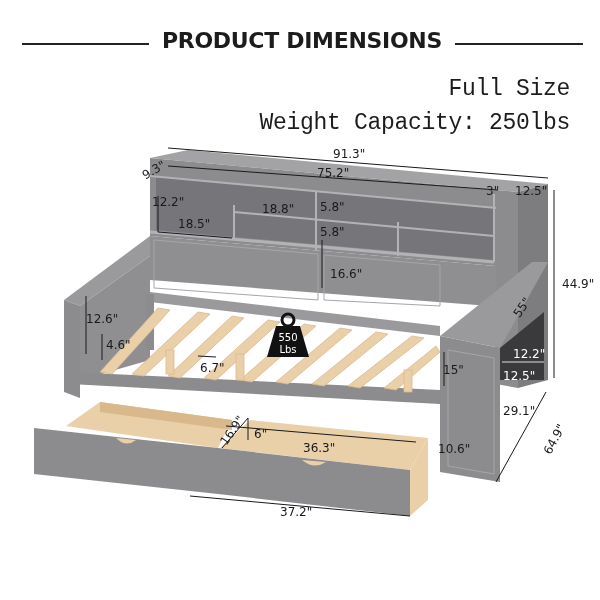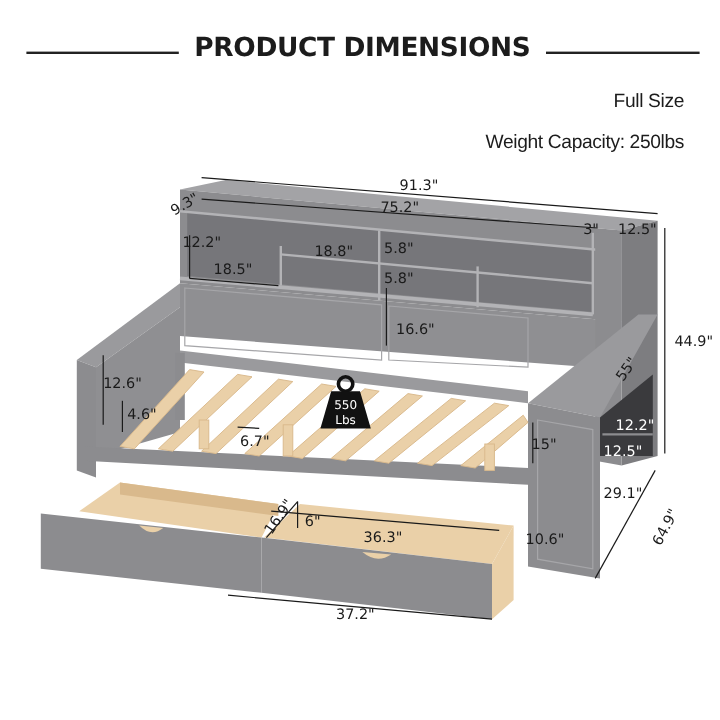--- a/index.html
+++ b/index.html
@@ -4,21 +4,21 @@
 <style>
   * { margin: 0; padding: 0; box-sizing: border-box; }
   html, body { width: 600px; height: 600px; background: #ffffff; overflow: hidden; }
   body { position: relative; font-family: "DejaVu Sans", "Liberation Sans", sans-serif; color: #1a1a1a; }
   .title-row { position: absolute; top: 28px; left: 0; width: 600px; height: 30px; }
   .title-line { position: absolute; top: 15px; height: 2px; background: #222; }
   .title-line.left { left: 22px; width: 127px; }
   .title-line.right { left: 455px; width: 128px; }
   .title-text { position: absolute; left: 152px; top: 0; width: 300px; text-align: center;
     font-family: "DejaVu Sans", sans-serif; font-weight: bold; font-size: 22px; letter-spacing: -0.3px; color: #1c1c1c; }
-  .spec { position: absolute; right: 30px; text-align: right; font-family: Liberation Sans, sans-serif; font-size: 16px; color: #1c1c1c; letter-spacing: -0.3px; }
+  .spec { position: absolute; right: 30px; text-align: right; font-family: Liberation Mono, monospace; font-size: 23px; color: #1c1c1c; letter-spacing: -0.3px; }
   .spec.size { top: 76px; }
   .spec.weight { top: 110px; }
   svg.diagram { position: absolute; left: 0; top: 0; width: 600px; height: 600px; }
   .dim { font-family: "DejaVu Sans", sans-serif; font-size: 12px; fill: #1a1a1a; }
   .dim-light { font-family: "DejaVu Sans", sans-serif; font-size: 12px; fill: #ffffff; }
   .badge-txt { font-family: "DejaVu Sans", sans-serif; font-size: 10px; fill: #ffffff; }
 </style>
 </head>
 <body>
 

